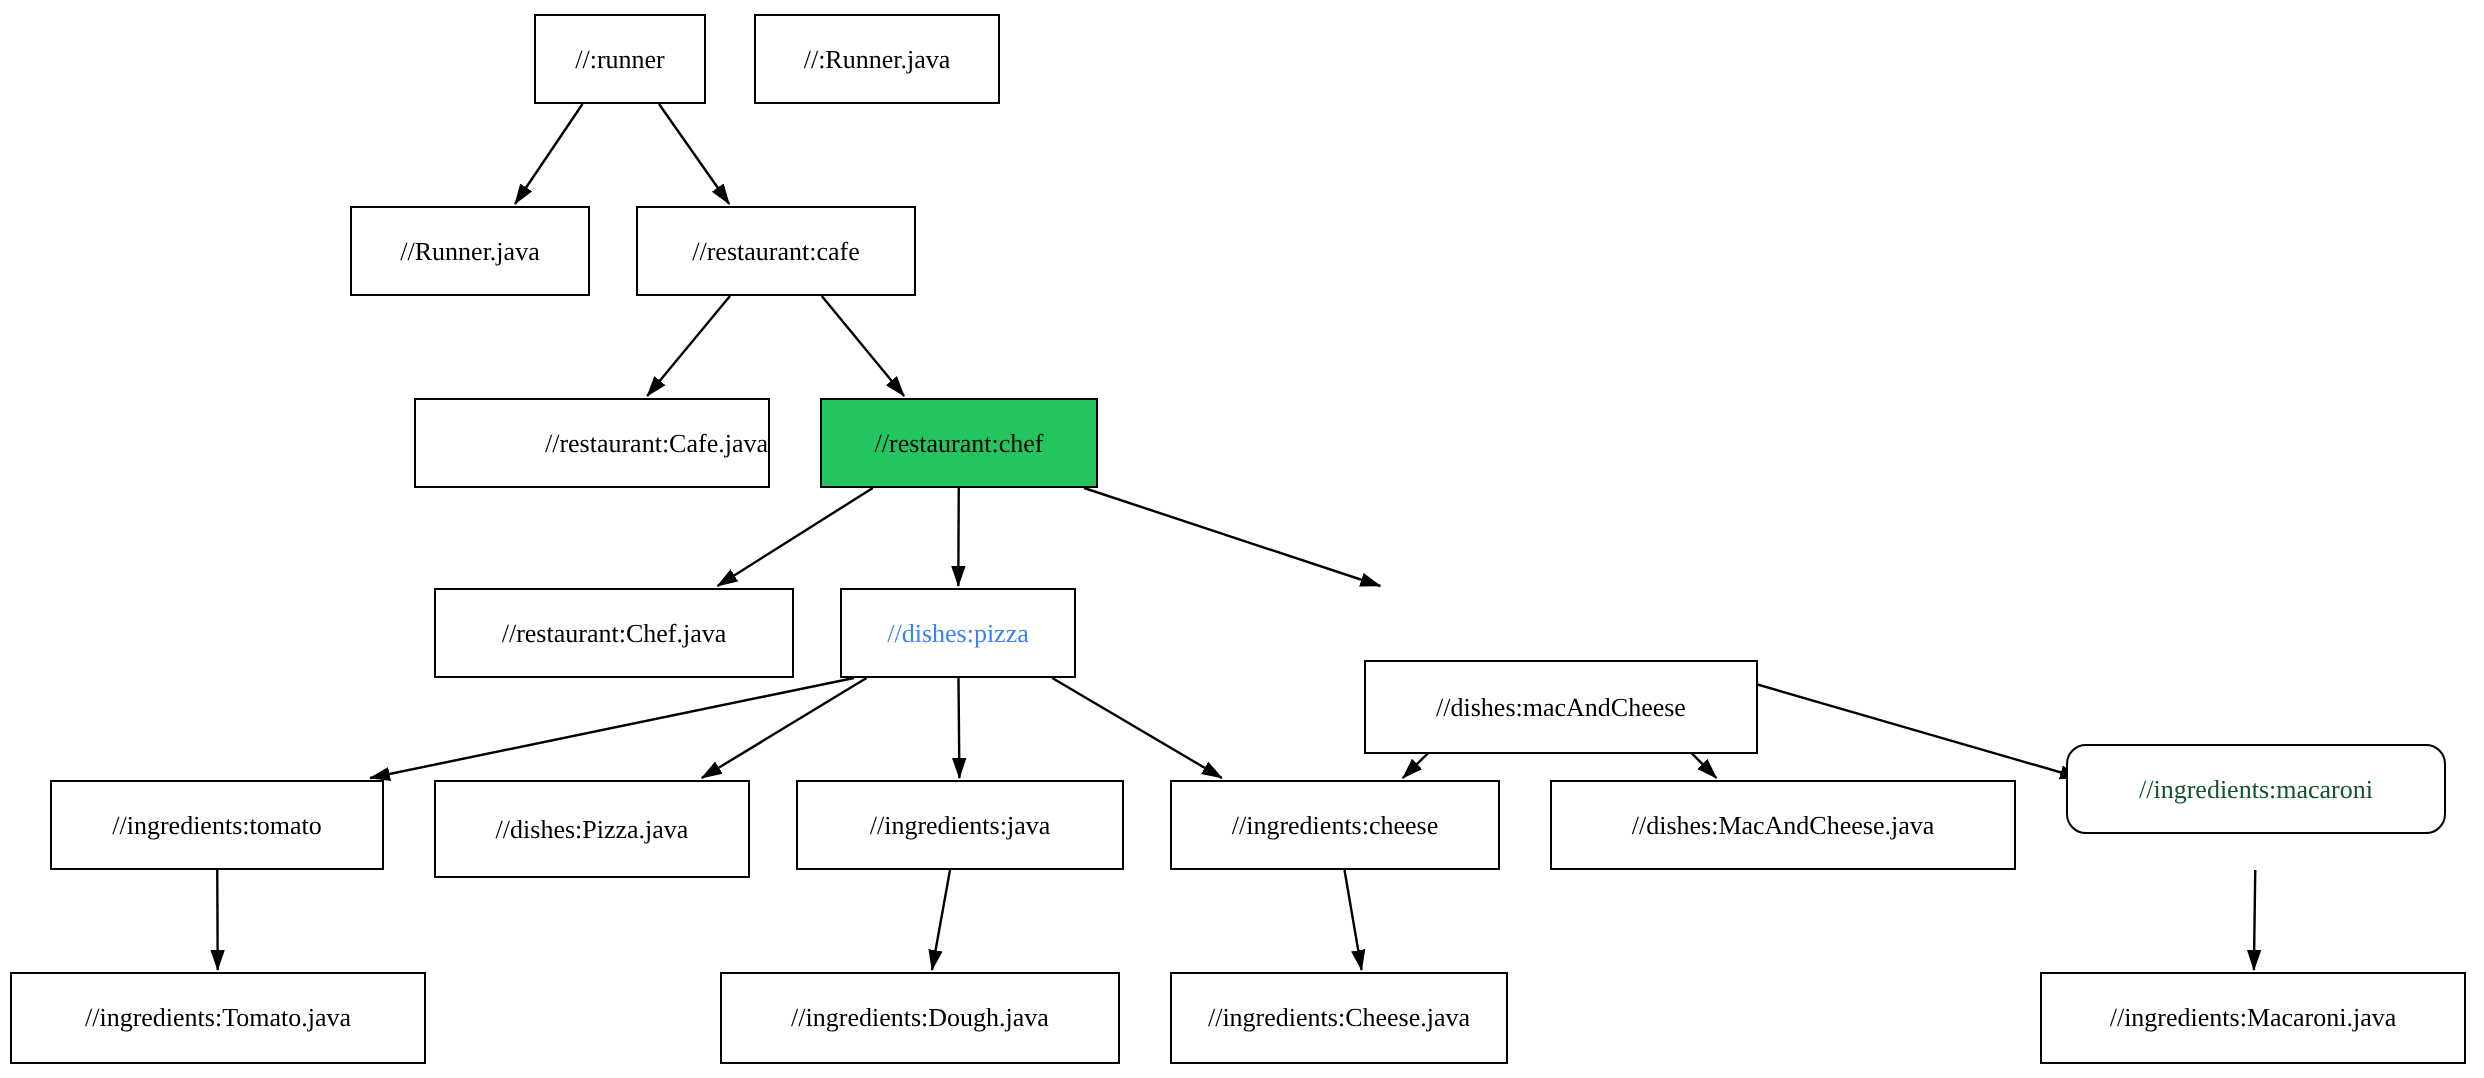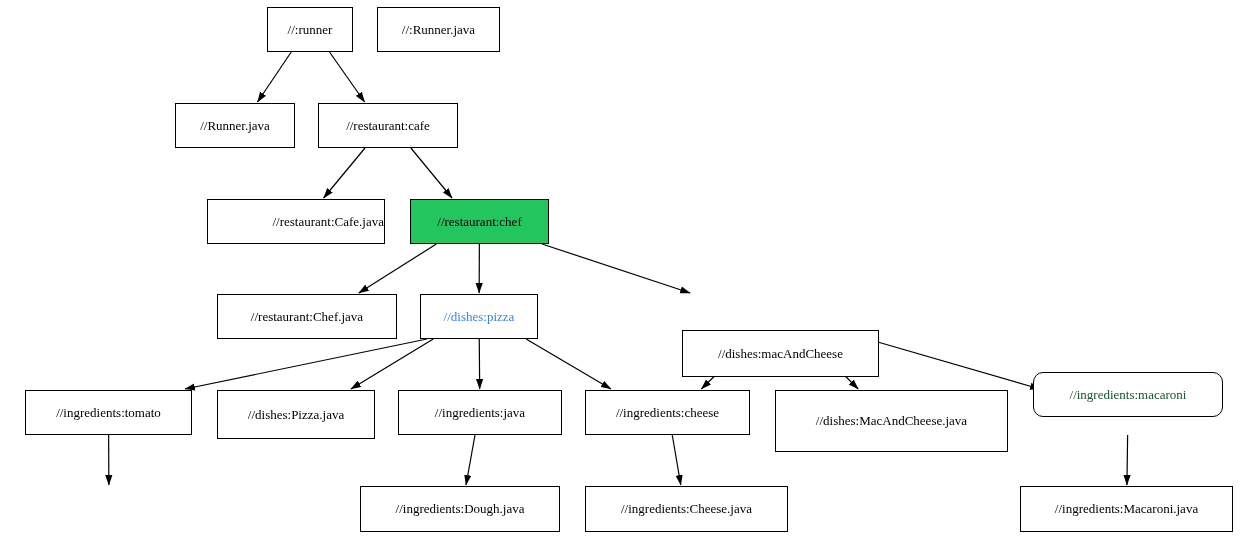--- a/index.html
+++ b/index.html
@@ -100,28 +100,31 @@
     </div>
     <div class="node" style="left: 217px; top: 390px; width: 158px; height: 49px; background: rgb(255, 255, 255); border-color: rgb(0, 0, 0); color: rgb(0, 0, 0);">
       <span>//dishes:Pizza.java</span>
     </div>
     <div class="node" style="left: 398px; top: 390px; width: 164px; height: 45px; background: rgb(255, 255, 255); border-color: rgb(0, 0, 0); color: rgb(0, 0, 0);">
       <span>//ingredients:java</span>
     </div>
     <div class="node" style="left: 585px; top: 390px; width: 165px; height: 45px; background: rgb(255, 255, 255); border-color: rgb(0, 0, 0); color: rgb(0, 0, 0); justify-content: center;">
       <span>//ingredients:cheese</span>
     </div>
-    <div class="node" style="left: 775px; top: 390px; width: 233px; height: 62px; background: rgb(255, 255, 255); border-color: rgb(0, 0, 0); color: rgb(0, 0, 0);">
+    <div class="node" style="left: 775px; top: 390px; width: 233px; height: 45px; background: rgb(255, 255, 255); border-color: rgb(0, 0, 0); color: rgb(0, 0, 0);">
       <span>//dishes:MacAndCheese.java</span>
     </div>
     <div class="node" style="left: 1033px; top: 372px; width: 190px; height: 45px; background: rgb(255, 255, 255); border-color: rgb(0, 0, 0); color: #14532d; border-radius: 10px;">
       <span>//ingredients:macaroni</span>
     </div>
+    <div class="node" style="left: 5px; top: 486px; width: 208px; height: 46px; background: rgb(255, 255, 255); border-color: rgb(0, 0, 0); color: rgb(0, 0, 0);">
+      <span>//ingredients:Tomato.java</span>
+    </div>
     <div class="node" style="left: 360px; top: 486px; width: 200px; height: 46px; background: rgb(255, 255, 255); border-color: rgb(0, 0, 0); color: rgb(0, 0, 0);">
       <span>//ingredients:Dough.java</span>
     </div>
-    <div class="node" style="left: 585px; top: 486px; width: 203px; height: 46px; background: rgb(255, 255, 255); border-color: rgb(0, 0, 0); color: rgb(0, 0, 0);">
+    <div class="node" style="left: 585px; top: 486px; width: 169px; height: 46px; background: rgb(255, 255, 255); border-color: rgb(0, 0, 0); color: rgb(0, 0, 0);">
       <span>//ingredients:Cheese.java</span>
     </div>
     <div class="node" style="left: 1020px; top: 486px; width: 213px; height: 46px; background: rgb(255, 255, 255); border-color: rgb(0, 0, 0); color: rgb(0, 0, 0);">
       <span>//ingredients:Macaroni.java</span>
     </div>
   </div>
 
 </body></html>

